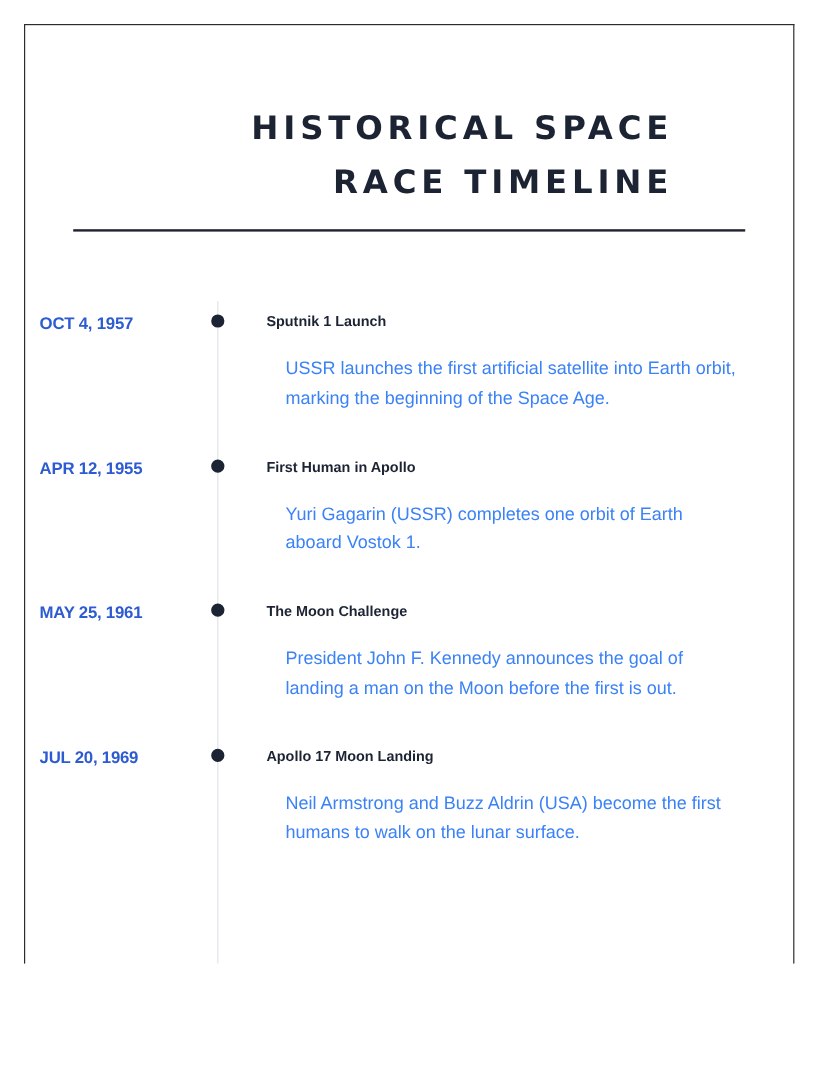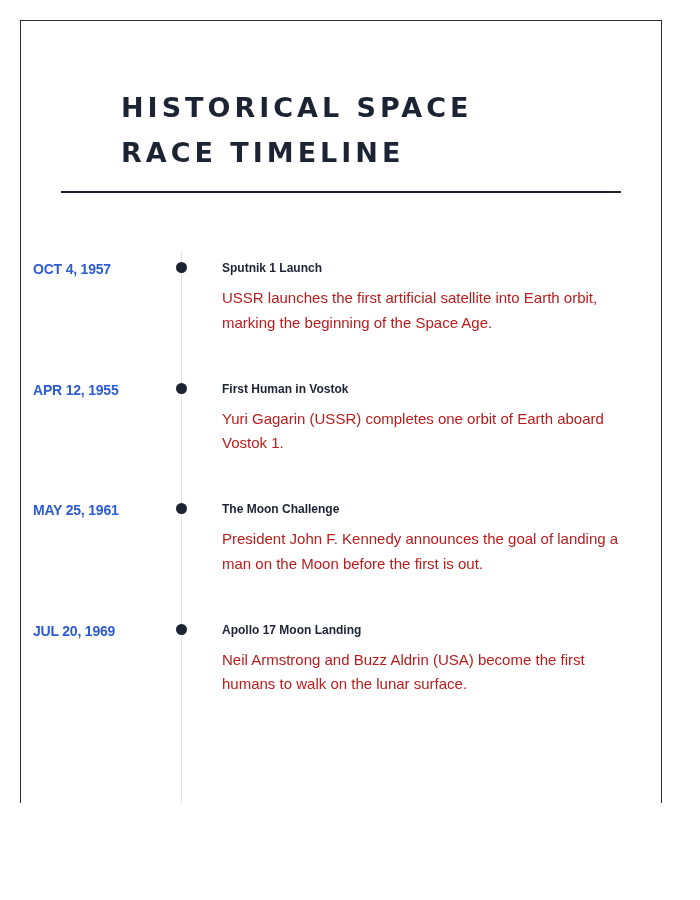--- a/index.html
+++ b/index.html
@@ -4,21 +4,21 @@
   <style>
     html, body { margin: 0; padding: 0; background: #ffffff; }
     body { width: 700px; height: 900px; position: relative; overflow: hidden;
            font-family: "Liberation Sans", "DejaVu Sans", sans-serif; }
     .frame {
       position: absolute; left: 20px; top: 20px; width: 640px; height: 782px;
       border: 1px solid #2d2d2d; border-bottom: none; overflow: hidden; background: #fff;
     }
     .title {
       position: absolute; left: 0; right: 0; top: 64px;
-      text-align: left; margin: 0;
+      text-align: right; margin: 0;
       font-family: "DejaVu Sans", sans-serif;
       font-weight: 700; font-size: 27px; letter-spacing: 4px; line-height: 45px;
       color: #1c2333; padding: 0 100px;
     }
     .divider {
       position: absolute; left: 40px; width: 560px; top: 170px; height: 2px; background: #1f2330;
     }
     .timeline { position: absolute; left: 0; top: 230px; width: 640px; }
     .axis {
       position: absolute; left: 160px; top: 0; width: 1px; height: 700px; background: #e2e4e8;
@@ -32,22 +32,22 @@
     .dot {
       position: absolute; left: 155px; top: 11px; width: 11px; height: 11px;
       border-radius: 50%; background: #1c2333;
     }
     .content { position: absolute; left: 201px; top: 5px; width: 410px; }
     .event-title {
       font-family: "Liberation Sans", sans-serif; font-weight: 700; font-size: 12px;
       color: #1c2333; margin: 0 0 6px 0; line-height: 24px;
     }
     .event-desc {
-      font-family: "Liberation Sans", sans-serif; font-size: 15px; color: #b91c1c;
-      line-height: 24.5px; margin: 0;
+      font-family: "Liberation Sans", sans-serif; font-size: 15px; color: #3b82f6;
+      line-height: 24.5px; margin: 16px;
     }
   </style>
 </head>
 <body>
 
 <div class="frame">
   <h1 class="title">HISTORICAL SPACE RACE TIMELINE</h1>
   <div class="divider"></div>
 
   <div class="timeline">
@@ -59,21 +59,21 @@
       <div class="content">
         <h3 class="event-title">Sputnik 1 Launch</h3>
         <p class="event-desc">USSR launches the first artificial satellite into Earth orbit, marking the beginning of the Space Age.</p>
       </div>
     </div>
 
     <div class="event">
       <div class="date">APR 12, 1955</div>
       <div class="dot"></div>
       <div class="content">
-        <h3 class="event-title">First Human in Vostok</h3>
+        <h3 class="event-title">First Human in Apollo</h3>
         <p class="event-desc">Yuri Gagarin (USSR) completes one orbit of Earth aboard Vostok 1.</p>
       </div>
     </div>
 
     <div class="event">
       <div class="date">MAY 25, 1961</div>
       <div class="dot"></div>
       <div class="content">
         <h3 class="event-title">The Moon Challenge</h3>
         <p class="event-desc">President John F. Kennedy announces the goal of landing a man on the Moon before the first is out.</p>

